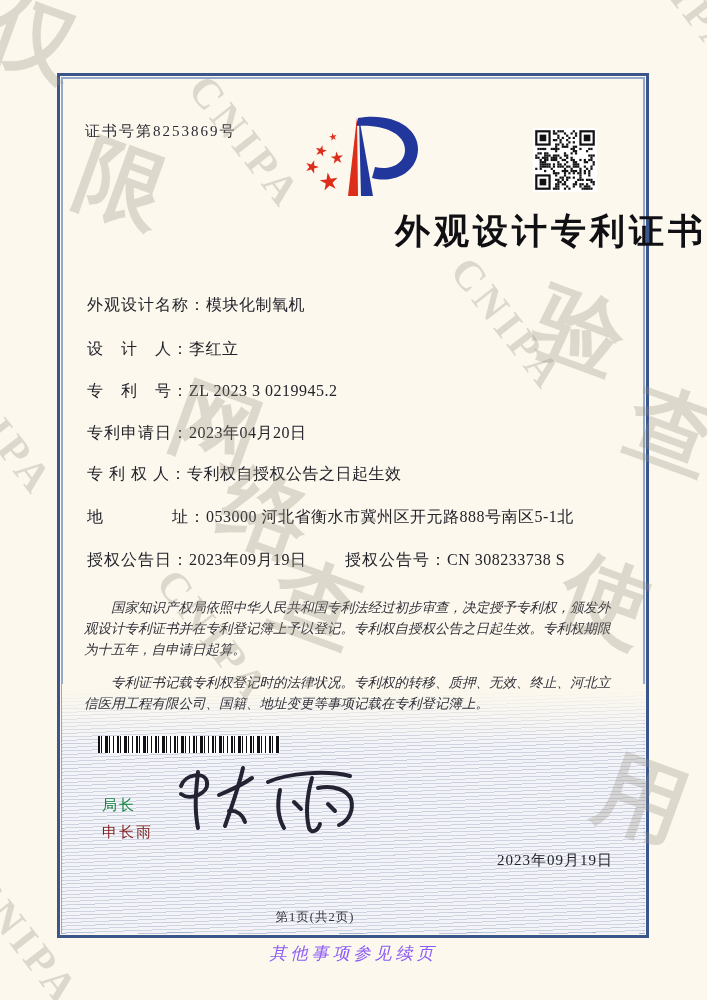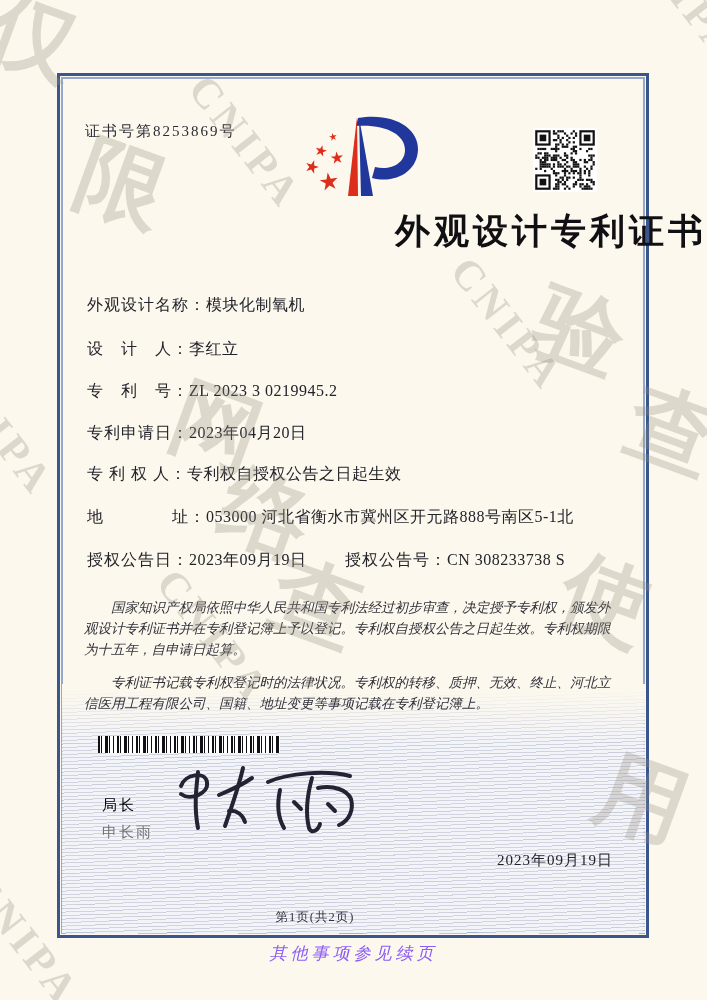--- a/index.html
+++ b/index.html
@@ -28,22 +28,22 @@
   .flabel{letter-spacing:1px;}
   .fvalue{letter-spacing:.5px;margin-top:31px;}
   .field .second{position:absolute;left:258px;top:0;}
 
   .paras{left:84px;top:585px;width:538px;font-size:13.5px;line-height:21px;color:#30303a;font-style:italic;}
   .paras p{margin:12px 0 5px 0;text-indent:2em;}
 
   .barcode{left:98px;top:736px;width:182px;height:17px;
     background:repeating-linear-gradient(90deg,#101014 0 2px,#fff 2px 3px,#101014 3px 4px,#fff 4px 7px,#101014 7px 10px,#fff 10px 11px,#101014 11px 12px,#fff 12px 15px,#101014 15px 16px,#fff 16px 19px);}
 
-  .role{left:102px;top:796px;font-size:15px;color:#000000;font-family:"Liberation Sans","DejaVu Sans",sans-serif;letter-spacing:2px;}
-  .dname{left:102px;top:823px;font-size:15px;color:#737373;font-family:Liberation Sans, sans-serif;letter-spacing:2px;}
+  .role{left:102px;top:796px;font-size:15px;color:#15803d;font-family:"Liberation Sans","DejaVu Sans",sans-serif;letter-spacing:2px;}
+  .dname{left:102px;top:823px;font-size:15px;color:#7f1d1d;font-family:Liberation Sans, sans-serif;letter-spacing:2px;}
   .sig{left:168px;top:758px;}
   .date{left:455px;top:851px;width:200px;text-align:center;font-size:15px;color:#23232b;letter-spacing:1px;}
   .pageind{left:57px;top:909px;width:516px;text-align:center;font-size:12.5px;color:#33333d;letter-spacing:1px;}
   .contnote{left:0;right:0;top:942px;text-align:center;font-size:17px;color:#8b5cf6;letter-spacing:4px;font-style:italic;}
 
   
   #wm{position:absolute;inset:0;pointer-events:none;z-index:9;}
   .wm{position:absolute;font-weight:700;color:rgba(148,142,128,.30);white-space:nowrap;
       font-family:"Liberation Serif","DejaVu Serif",serif;}
 

